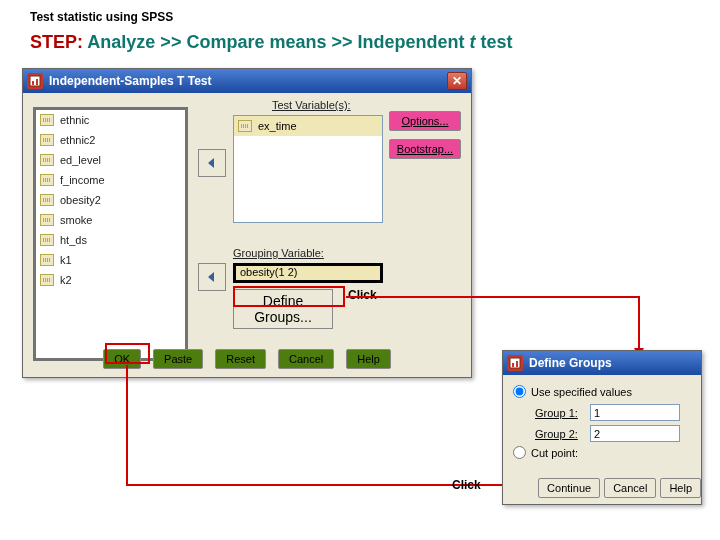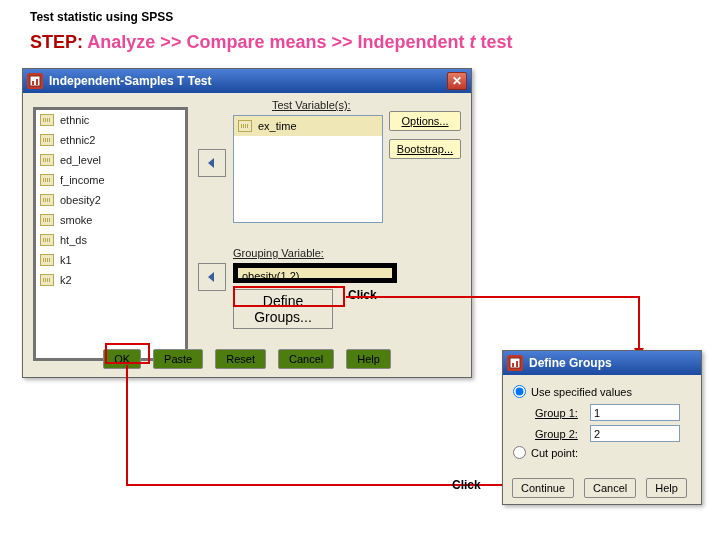--- a/index.html
+++ b/index.html
@@ -24,21 +24,21 @@
   .slide-step {
     font-family: Arial, sans-serif;
     font-size: 18px;
     font-weight: bold;
     color: #b30000;
     position: absolute;
     top: 32px;
     left: 30px;
   }
   .step-em { font-style: italic; }
-  .slide-step .step-black { color: #ec4899; }
+  .slide-step .step-black { color: #0f766e; }
   
   .dlg {
     position: absolute;
     background: #ece9d8;
     border: 1px solid #666;
     box-shadow: 2px 2px 4px rgba(0,0,0,.3);
   }
   .dlg-main { top: 68px; left: 22px; width: 450px; height: 310px; }
   .titlebar {
     height: 24px;
@@ -91,35 +91,35 @@
   .lbl-grpvar { top: 154px; left: 210px; }
   .tv-list {
     position: absolute; top: 22px; left: 210px; width: 150px; height: 108px;
     background:#fff; border:1px solid #7f9db9;
   }
   .tv-item {
     display:flex; align-items:center; padding:2px 4px; height:20px;
     background:#f0e7b6;
   }
   .gv-field {
-    position:absolute; top:170px; left:210px; width:164px; height:20px;
-    background:#f0e7b6; border:5px solid #000000; padding:2px 4px;
-    display:flex; align-items:flex-start;
+    position:absolute; top:170px; left:210px; width:150px; height:20px;
+    background:#f0e7b6; border:3px solid #000000; padding:2px 4px;
+    display:flex; align-items:flex-end;
   }
   .move-btn {
     position:absolute; width:28px; height:28px;
     background:#ece9d8; border:1px solid #888;
     display:flex; align-items:center; justify-content:center; cursor:pointer;
   }
   .move-btn svg { width:14px; height:14px; fill:#3a5e9b; }
   .mv1 { top: 56px; left: 175px; }
   .mv2 { top: 170px; left: 175px; }
   .side-btns { position:absolute; top:18px; right:10px; width:72px; }
   .ui-btn {
-    background:#fef9c3; border:1px solid #888; padding:3px 6px;
+    background:#ec4899; border:1px solid #888; padding:3px 6px;
     text-align:center; cursor:pointer; font-size:11px; margin-bottom:8px;
     border-radius:2px;
   }
   .ui-btn.u { text-decoration: underline; text-underline-offset: 1px; }
   .def-grp-btn {
     position:absolute; top:196px; left:210px; width:100px;
     background:#ece9d8; border:1px solid #888; padding:3px 4px; text-align:center;
     font-size:14px; cursor:pointer;
   }
   .dlg-footer {
@@ -161,21 +161,21 @@
   
   .dlg-dg { top: 350px; left: 502px; width: 200px; height: 155px; }
   .dg-body { padding: 10px 10px 6px 10px; position:relative; height: calc(100% - 24px); }
   .radio-row { display:flex; align-items:center; margin-bottom:6px; font-size:11px; }
   .radio-row input { margin:0 5px 0 0; }
   .field-row { display:flex; align-items:center; margin: 4px 0 4px 22px; font-size:11px; }
   .field-row label { width: 55px; text-decoration: underline; text-underline-offset: 1px; }
   .field-row input[type=text] {
     width: 90px; height: 17px; border:1px solid #7f9db9; padding:1px 3px; font-size:11px;
   }
-  .dg-footer { position:absolute; bottom:6px; left:0; right:0; display:flex; justify-content:flex-start; gap:10px;padding-left:9px; }
+  .dg-footer { position:absolute; bottom:6px; left:0; right:0; display:flex; justify-content:flex-end; gap:4px;padding-left:9px; }
   .dg-btn {
     background:#ece9d8; border:1px solid #888; padding:3px 8px; font-size:11px;
     cursor:pointer; border-radius:2px;
   }
 </style>
 </head>
 <body>
 
 <div class="slide-title">Test statistic using SPSS</div>
 <div class="slide-step">

